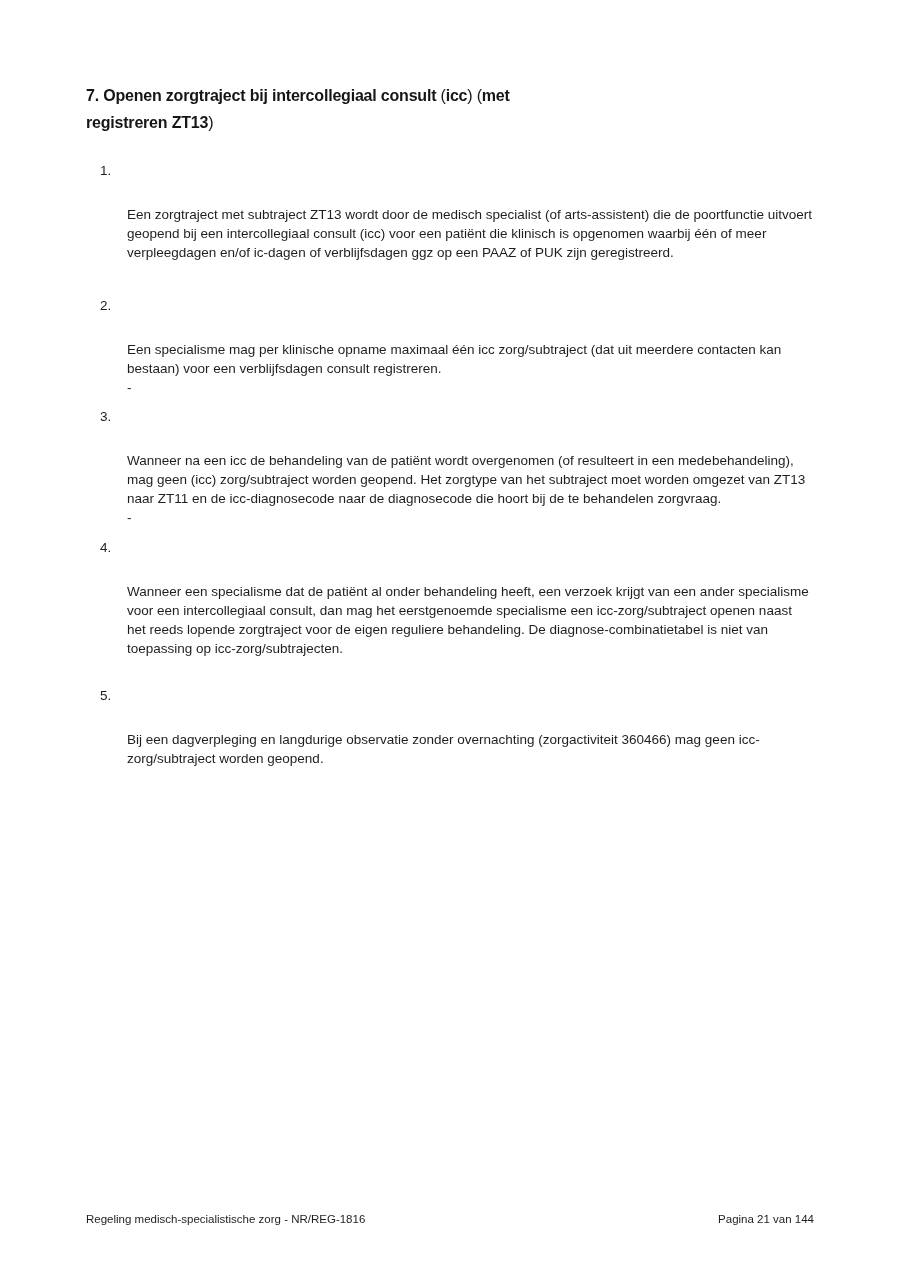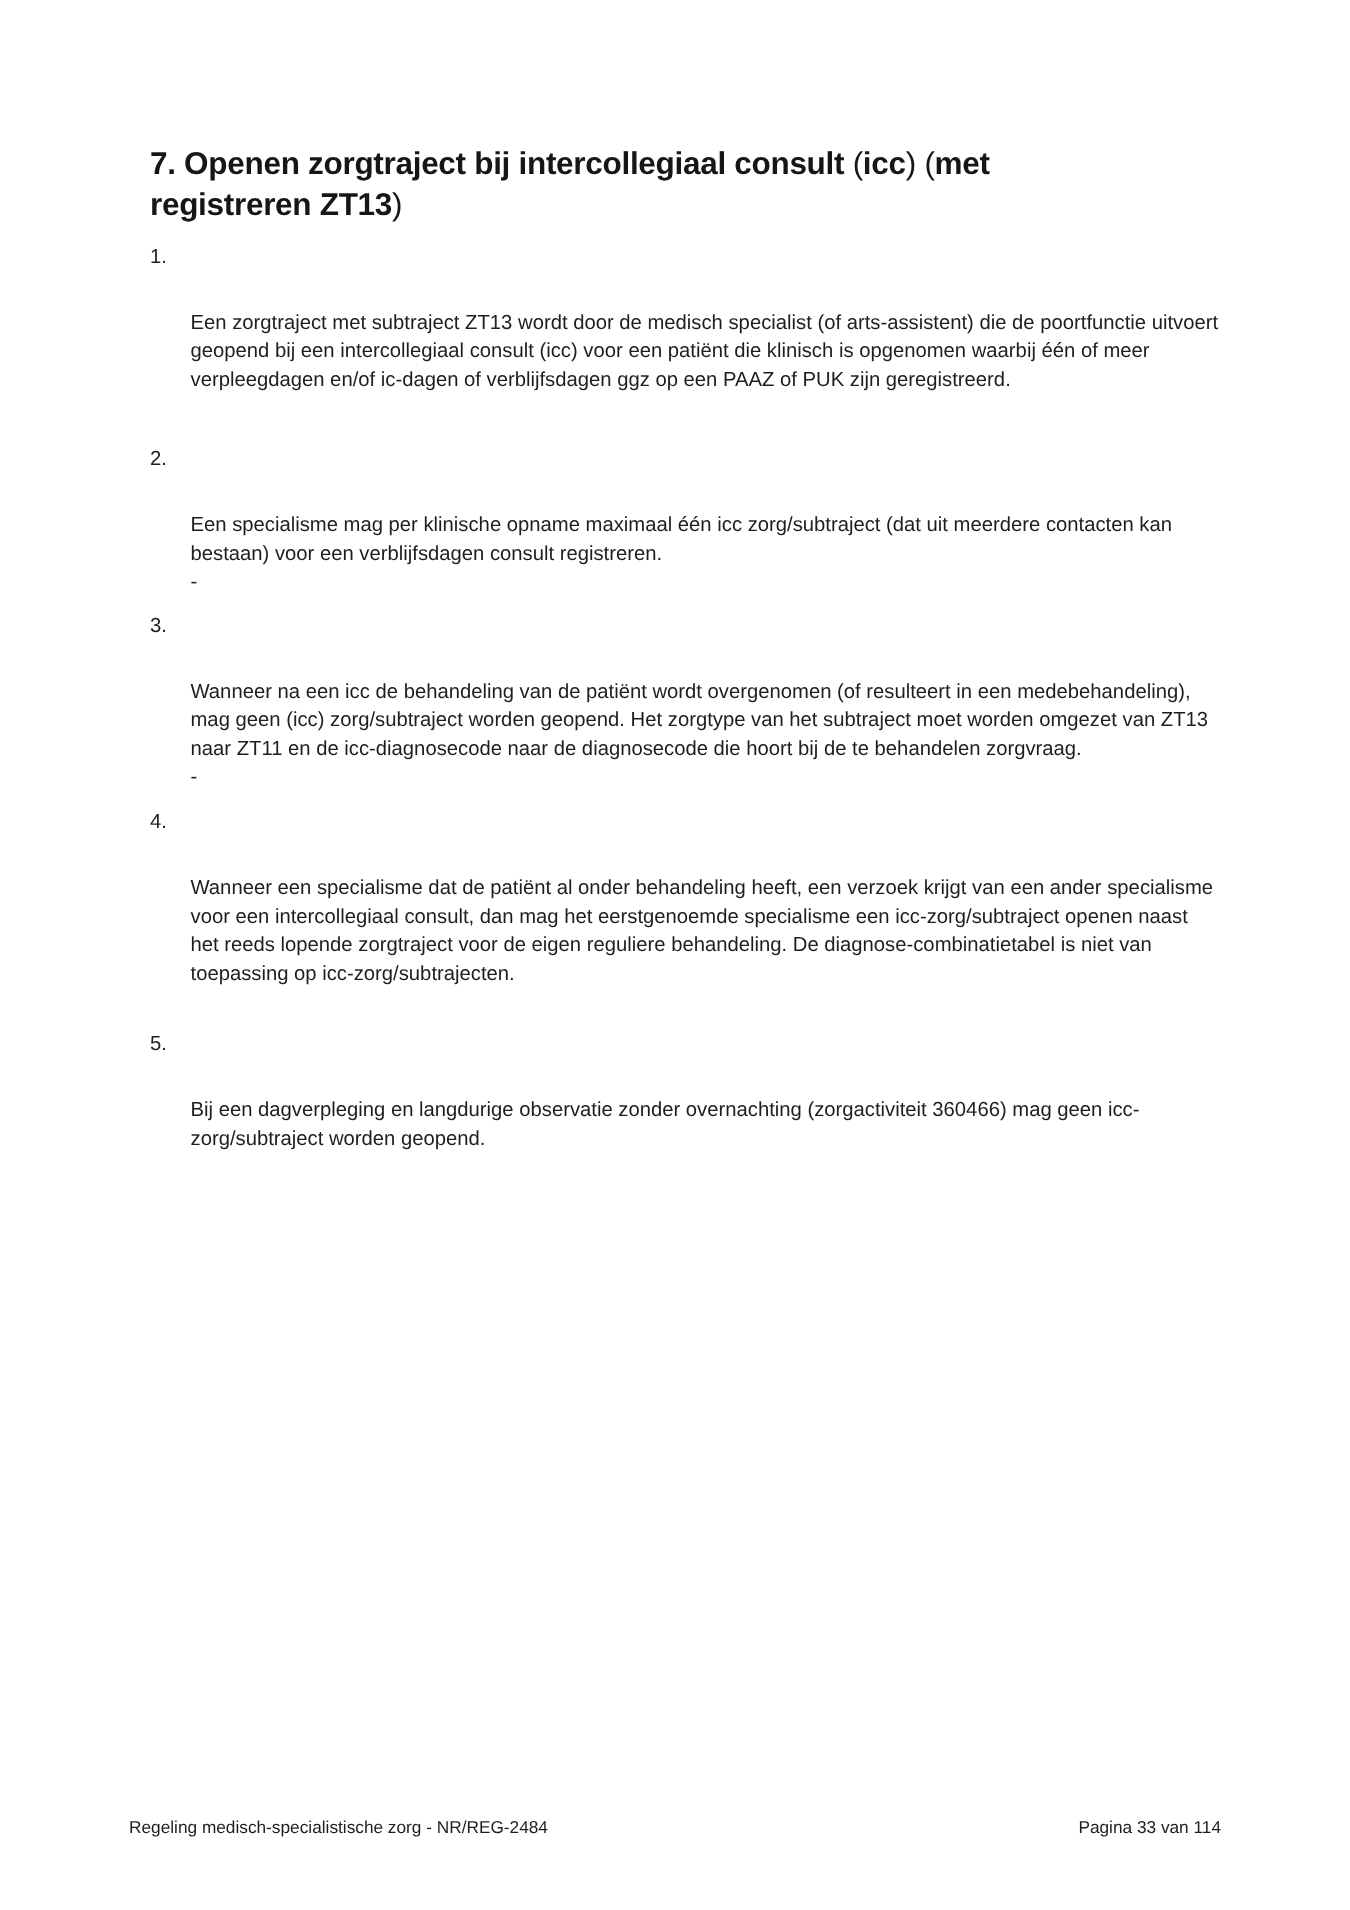--- a/index.html
+++ b/index.html
@@ -18,22 +18,22 @@
   .page {
     position: absolute;
     inset: 0;
     background: #ffffff;
   }
   .doc-title {
     position: absolute;
     left: 86px;
     top: 82px;
     width: 700px;
-    margin: 14px;
-    font-size: 21px;
+    margin: 0;
+    font-size: 16px;
     line-height: 27px;
     letter-spacing: -0.2px;
     color: #161616;
   }
   .doc-title .t-b { font-weight: 700; }
   .doc-title .t-r { font-weight: 400; }
   .content {
     position: absolute;
     left: 86px;
     top: 161px;
@@ -125,17 +125,17 @@
     <span class="item-number">5.</span>
     <div class="item-body">
       <div class="item-text">Bij een dagverpleging en langdurige observatie zonder overnachting (zorgactiviteit 360466) mag geen icc-zorg/subtraject worden geopend.</div>
 
     </div>
   </li>
 </ol>
   </div>
 
   <div class="footer">
-    <span>Regeling medisch-specialistische zorg - NR/REG-2484</span>
-    <span>Pagina 33 van 114</span>
+    <span>Regeling medisch-specialistische zorg - NR/REG-1816</span>
+    <span>Pagina 21 van 144</span>
   </div>
 
 </div>
 
 </body></html>

